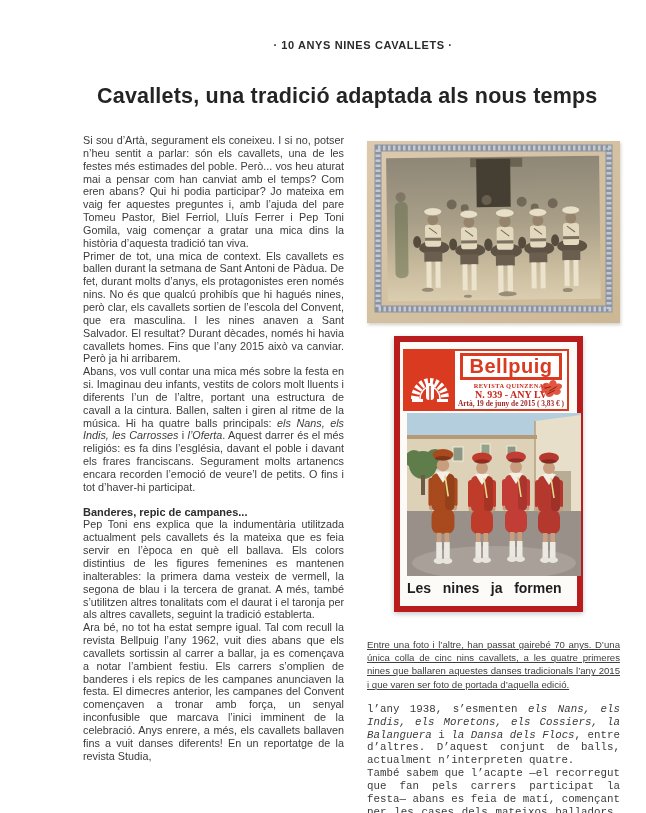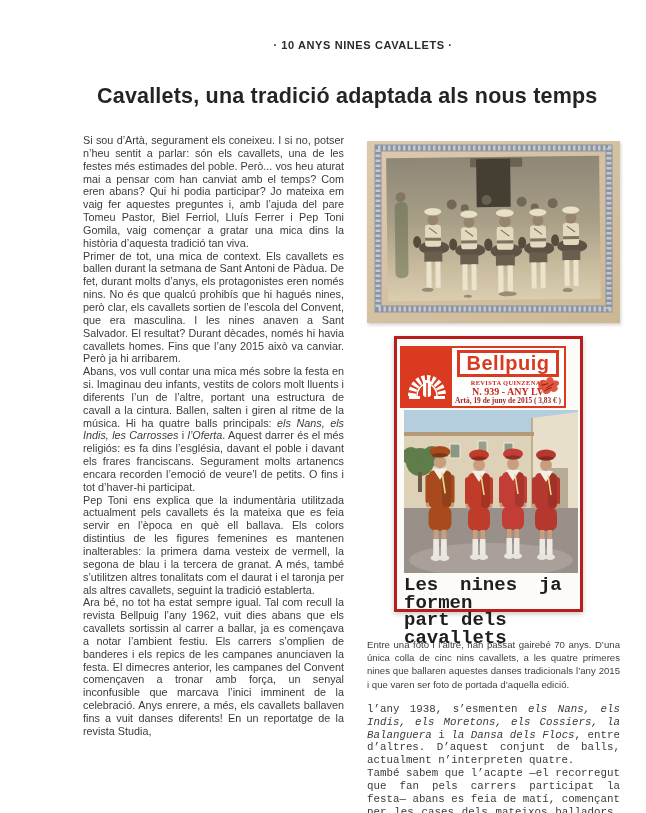--- a/index.html
+++ b/index.html
@@ -8,56 +8,57 @@
   .kicker{position:absolute;top:39px;left:0;width:646px;text-align:center;
           font-size:11px;font-weight:bold;letter-spacing:.6px;color:#2b2b2b;}
   .page-title{position:absolute;top:70px;left:57px;width:560px;
           font-size:21.5px;font-weight:bold;color:#242425;letter-spacing:.2px;}
   .col-left{position:absolute;left:43px;top:134px;width:261px;}
   .col-right{position:absolute;left:327px;top:141px;width:253px;}
   p.body-text{margin:0;font-size:10.8px;line-height:12.85px;text-align:justify;color:#3b3b3d;}
   .subhead{margin:12px 0 0 0;font-size:11px;line-height:12.85px;font-weight:bold;color:#2d2d2f;}
   .old-photo{display:block;width:253px;height:182px;box-shadow:1px 2px 3px rgba(90,80,60,.25);}
   .cover{position:relative;margin:13px 0 0 27px;width:189px;height:276px;background:#fcfbf8;
-         border:3px solid #b91c1c;box-shadow:0 2px 5px rgba(0,0,0,.22);box-sizing:border-box;}
+         border:6px solid #b91c1c;box-shadow:0 2px 5px rgba(0,0,0,.22);box-sizing:border-box;}
   .mast-box{position:absolute;left:3px;top:7px;width:162px;height:58px;border:2px solid #d93a20;
             display:flex;background:#ffffff;}
   .mast-logo{width:50px;height:100%;background:#d93a20;display:flex;align-items:center;justify-content:center;}
   .mast-right{flex:1;display:flex;flex-direction:column;align-items:center;position:relative;}
   .masthead{margin-top:2px;border:3px solid #d93a20;color:#d93a20;font-weight:bold;
             font-size:20px;line-height:21px;padding:0 7px;letter-spacing:.5px;}
   .mag-sub{margin-top:2px;font-family:"Liberation Serif",serif;font-weight:bold;
            font-size:6.4px;line-height:8px;color:#c8281c;letter-spacing:.4px;}
   .mag-issue{font-family:"Liberation Serif",serif;font-weight:bold;
            font-size:10px;line-height:9px;color:#c8281c;}
   .mag-date{font-family:"Liberation Serif",serif;font-weight:bold;
            font-size:7.4px;line-height:10px;color:#9e1f1f;}
   .doodle{position:absolute;right:1px;top:24px;width:28px;height:25px;}
   .cover-photo{position:absolute;left:7px;top:71px;width:174px;height:163px;display:block;}
   .cover-headline{position:absolute;left:7px;top:238px;width:174px;
-           font-family:Liberation Mono, monospace;font-weight:bold;font-size:19px;
+           font-family:Liberation Sans, sans-serif;font-weight:bold;font-size:14px;
            line-height:17.5px;color:#1e1e1e;}
   .hl1{display:block;word-spacing:.55em;}
   .hl2{display:block;}
-  .caption{margin:26px 0 0 0;font-size:9.6px;line-height:13.2px;text-align:justify;color:#3f3f41;}
+  .caption{margin:26px 0 0 0;font-size:9.6px;line-height:13.2px;text-align:justify;color:#3f3f41;text-decoration:underline;}
   .right-text{margin-top:12px;font-family:Liberation Mono, monospace;}
   i{font-style:italic;}
 </style>
 </head>
 <body>
 
 <div class="page">
 
   <div class="kicker">· 10 ANYS NINES CAVALLETS ·</div>
   <h1 class="page-title">Cavallets, una tradició adaptada als nous temps</h1>
 
   <div class="col-left">
     <p class="body-text"><span>Si sou d’Artà, segurament els coneixeu. I si no, potser n’heu sentit a parlar: són els cavallets, una de les festes més estimades del poble. Però... vos heu aturat mai a pensar com han canviat amb el temps? Com eren abans? Qui hi podia participar? Jo mateixa em vaig fer aquestes preguntes i, amb l’ajuda del pare Tomeu Pastor, Biel Ferriol, Lluís Ferrer i Pep Toni Gomila, vaig començar a gratar una mica dins la història d’aquesta tradició tan viva.</span></p>
     <p class="body-text"><span>Primer de tot, una mica de context. Els cavallets es ballen durant la setmana de Sant Antoni de Pàdua. De fet, durant molts d’anys, els protagonistes eren només nins. No és que qualcú prohibís que hi hagués nines, però clar, els cavallets sortien de l’escola del Convent, que era masculina. I les nines anaven a Sant Salvador. El resultat? Durant dècades, només hi havia cavallets homes. Fins que l’any 2015 això va canviar. Però ja hi arribarem.</span></p>
     <p class="body-text"><span>Abans, vos vull contar una mica més sobre la festa en si. Imaginau deu infants, vestits de colors molt lluents i diferents l’un de l’altre, portant una estructura de cavall a la cintura. Ballen, salten i giren al ritme de la música. Hi ha quatre balls principals: </span><i>els Nans, els Indis, les Carrosses</i><span> i </span><i>l’Oferta</i><span>. Aquest darrer és el més religiós: es fa dins l’església, davant el poble i davant els frares franciscans. Segurament molts artanencs encara recorden l’emoció de veure’l de petits. O fins i tot d’haver-hi participat.</span></p>
+    <p class="subhead">Banderes, repic de campanes...</p>
     <p class="body-text"><span>Pep Toni ens explica que la indumentària utilitzada actualment pels cavallets és la mateixa que es feia servir en l’època en què ell ballava. Els colors distintius de les figures femenines es mantenen inalterables: la primera dama vesteix de vermell, la segona de blau i la tercera de granat. A més, també s’utilitzen altres tonalitats com el daurat i el taronja per als altres cavallets, seguint la tradició establerta.</span></p>
     <p class="body-text"><span>Ara bé, no tot ha estat sempre igual. Tal com recull la revista Bellpuig l’any 1962, vuit dies abans que els cavallets sortissin al carrer a ballar, ja es començava a notar l’ambient festiu. Els carrers s’omplien de banderes i els repics de les campanes anunciaven la festa. El dimecres anterior, les campanes del Convent començaven a tronar amb força, un senyal inconfusible que marcava l’inici imminent de la celebració. Anys enrere, a més, els cavallets ballaven fins a vuit danses diferents! En un reportatge de la revista Studia,</span></p>
   </div>
 
   <div class="col-right">
 
     <svg class="old-photo" viewBox="0 0 253 182" xmlns="http://www.w3.org/2000/svg">
       <defs>
         <linearGradient id="mountg" x1="0" y1="0" x2="1" y2="1">
           <stop offset="0" stop-color="#ddcaae"></stop>
@@ -180,21 +181,20 @@
         <circle cx="7" cy="46" r="9" fill="#5f7d4b"></circle>
         <rect x="14" y="62" width="4" height="20" fill="#6d5b43"></rect>
         <use href="#girl" transform="translate(36,152) scale(1.04)" style="color:#a84a1e"></use>
         <use href="#girl" transform="translate(75,151)" style="color:#bf3b2a"></use>
         <use href="#girl" transform="translate(109,150)" style="color:#c13d35"></use>
         <use href="#girl" transform="translate(142,151)" style="color:#b5382e"></use>
       </svg>
 
       <div class="cover-headline">
         <span class="hl1">Les nines ja formen</span>
-        <span class="hl2">part dels cavallets</span>
       </div>
     </div>
 
     <p class="caption">Entre una foto i l’altre, han passat gairebé 70 anys. D’una única colla de cinc nins cavallets, a les quatre primeres nines que ballaren aquestes danses tradicionals l’any 2015 i que varen ser foto de portada d’aquella edició.</p>
 
     <div class="right-text">
       <p class="body-text"><span>l’any 1938, s’esmenten </span><i>els Nans, els Indis, els Moretons, els Cossiers, la Balanguera</i><span> i </span><i>la Dansa dels Flocs</i><span>, entre d’altres. D’aquest conjunt de balls, actualment n’interpreten quatre.</span></p>
       <p class="body-text"><span>També sabem que l’acapte —el recorregut que fan pels carrers participat la festa— abans es feia de matí, començant per les cases dels mateixos balladors. Allà eren rebuts amb hospitali-</span></p>
     </div>
   </div>

